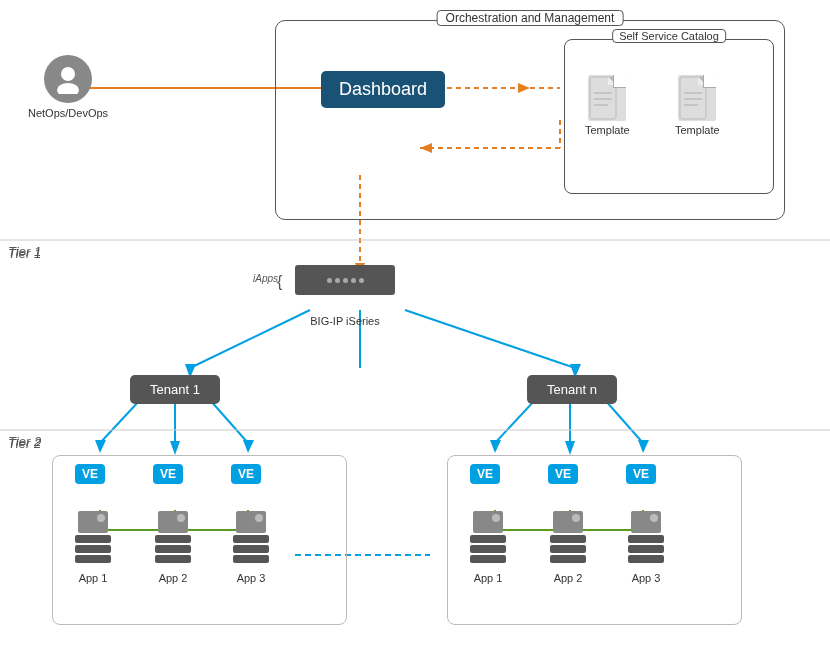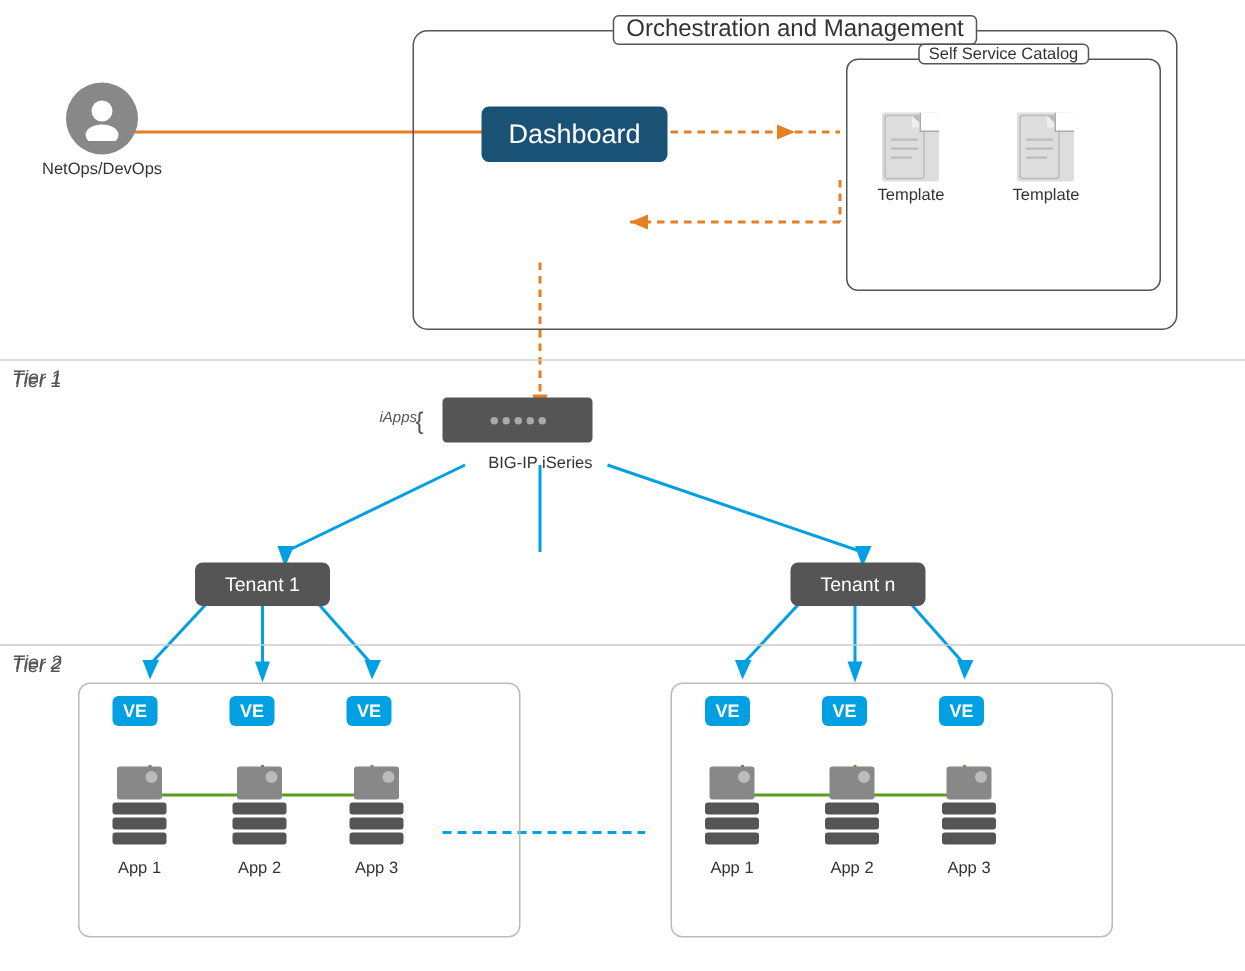--- a/index.html
+++ b/index.html
@@ -64,21 +64,21 @@
       padding: 10px;
     }
 
     .orch-title {
       position: absolute;
       top: -11px;
       left: 50%;
       transform: translateX(-50%);
       background: #fff;
       padding: 0 8px;
-      font-size: 16px;
+      font-size: 12px;
       color: #333;
       white-space: nowrap;
       border: 1px solid #555;
       border-radius: 4px;
     }
 
     
     .ssc-box {
       position: absolute;
       right: 10px;
@@ -174,23 +174,22 @@
     .device-dot {
       width: 5px;
       height: 5px;
       background: #aaa;
       border-radius: 50%;
     }
 
     .device-label {
       font-size: 11px;
       color: #333;
-      margin-top: 8px;
-      white-space: nowrap;
-      text-align: right;
+      margin-top: 20px;
+      white-space: nowrap;
     }
 
     .iapps-label {
       position: absolute;
       font-size: 10px;
       color: #555;
       font-style: italic;
     }
 
     

